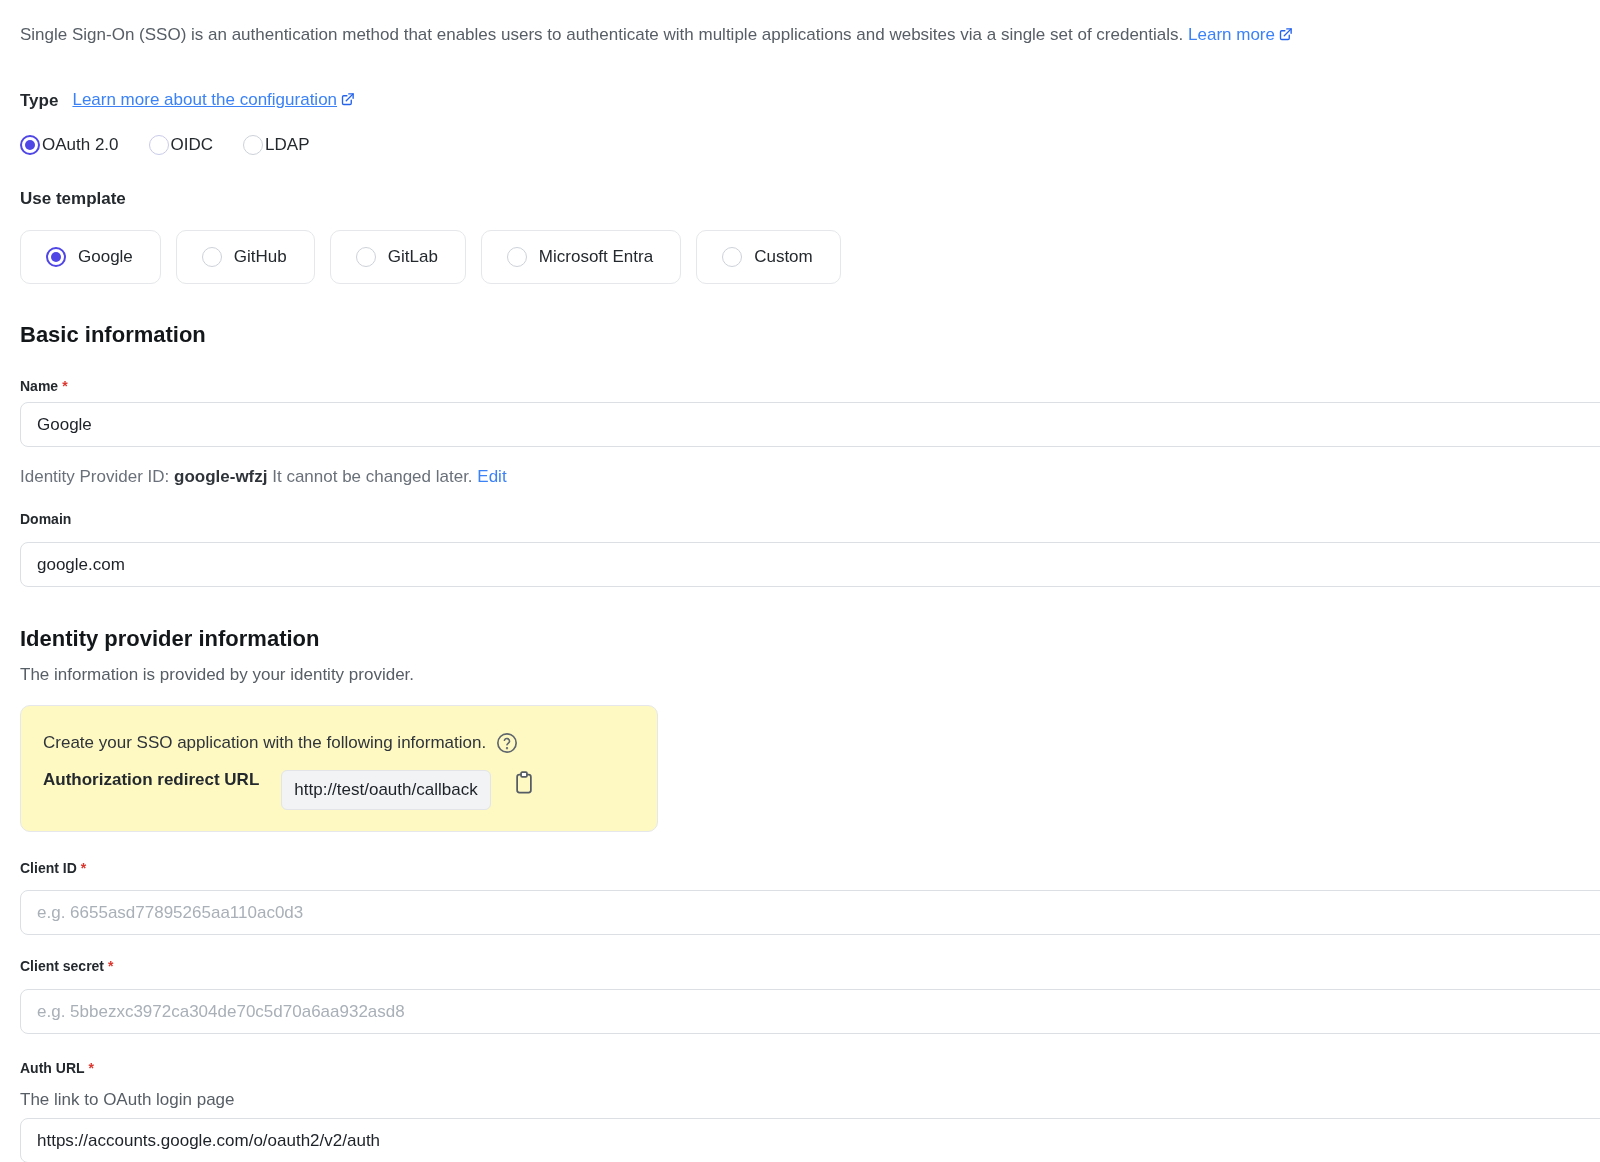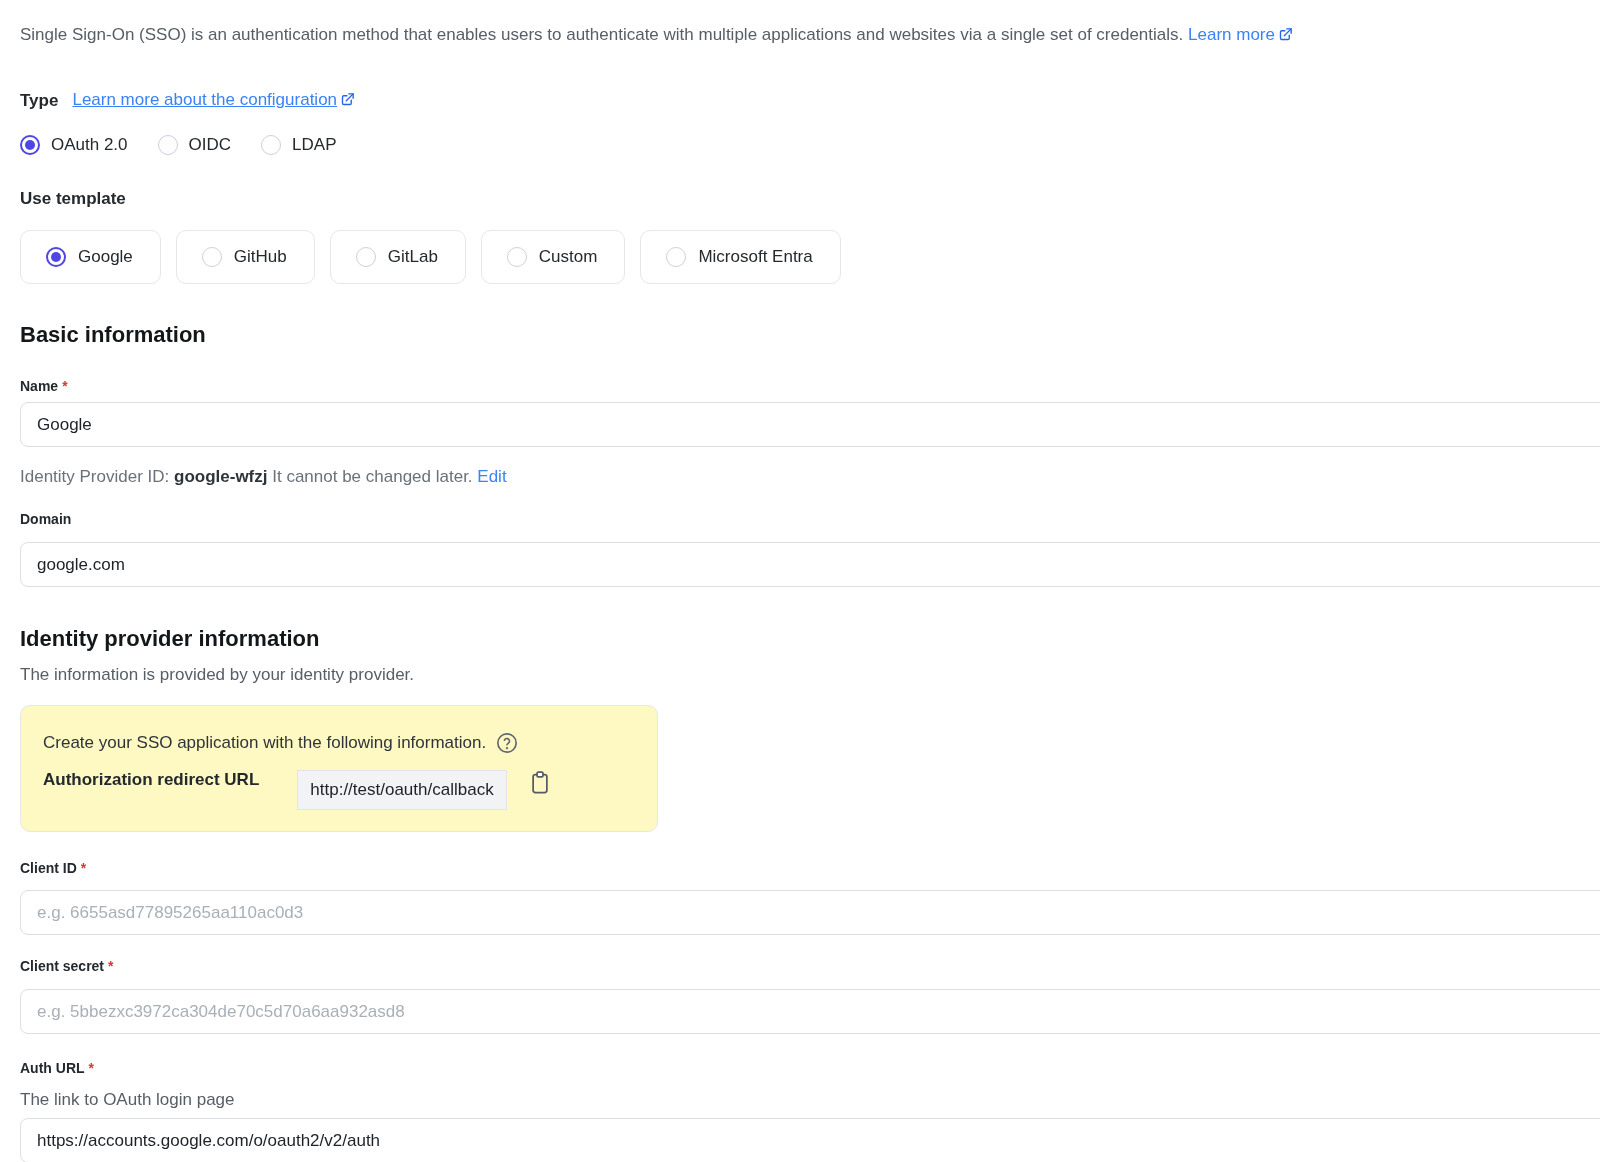--- a/index.html
+++ b/index.html
@@ -20,21 +20,21 @@
   a.link { color: #3b82f6; text-decoration: none; cursor: pointer; }
   a.link.underlined { text-decoration: underline; }
   .ext-icon { display: inline-block; vertical-align: -2px; margin-left: 3px; color: #2563eb; }
 
   
   .type-row { margin-top: 40px; display: flex; align-items: center; gap: 14px; line-height: 24px; }
   .type-label { font-weight: 700; color: #24292e; }
 
   
   .radio-row { margin-top: 20px; display: flex; align-items: center; gap: 30px; height: 22px; }
-  .radio-option { display: inline-flex; align-items: center; gap: 11px; cursor: pointer; }
+  .radio-option { display: inline-flex; align-items: center; gap: 2px; cursor: pointer; }
   .radio-dot {
     width: 20px; height: 20px; border-radius: 50%;
     border: 1.5px solid #cdd2d9; background: #fff; position: relative; flex: none;
   }
   .radio-dot.tint { border-color: #c9cbe8; }
   .radio-dot.selected { border: 2px solid #4f46e5; }
   .radio-dot.selected::after {
     content: ""; position: absolute; inset: 3px; border-radius: 50%; background: #4f46e5;
   }
   .radio-option .opt-label { color: #24292e; }
@@ -86,22 +86,22 @@
   .info-card {
     margin-top: 20px; width: 638px;
     border: 1px solid #e5e7ea; border-radius: 10px; background: #fef9c3;
     padding: 26px 22px 17px 22px;
   }
   .info-line { display: flex; align-items: center; gap: 10px; color: #2f343a; line-height: 22px; }
   .help-icon { color: #5f666d; display: inline-flex; cursor: pointer; }
   .redirect-row { margin-top: 16px; display: flex; align-items: flex-start; gap: 22px; height: 44px; }
   .redirect-label { font-weight: 700; color: #24292e; }
   .code-chip {
-    background: #f2f3f4; border: 1px solid #e2e4e7; border-radius: 0;
-    padding: 9px 12px; color: #1d2228; font-size: 17px; white-space: nowrap; margin-left: 16px;
+    background: #f2f3f4; border: 1px solid #e2e4e7; border-radius: 6px;
+    padding: 9px 12px; color: #1d2228; font-size: 17px; white-space: nowrap;
   }
   .copy-btn { background: none; border: none; color: #555c63; cursor: pointer; display: inline-flex; padding: 0; }
 
   .hint { margin-top: 13px; color: #575e66; line-height: 21px; }
 </style>
 </head>
 <body>
 
 <div class="page">
 
@@ -147,25 +147,25 @@
     <label class="template-card">
       <span class="radio-dot"></span>
       <span class="opt-label">GitHub</span>
     </label>
     <label class="template-card">
       <span class="radio-dot"></span>
       <span class="opt-label">GitLab</span>
     </label>
     <label class="template-card">
       <span class="radio-dot"></span>
+      <span class="opt-label">Microsoft Entra</span>
+    </label>
+    <label class="template-card">
+      <span class="radio-dot"></span>
       <span class="opt-label">Custom</span>
-    </label>
-    <label class="template-card">
-      <span class="radio-dot"></span>
-      <span class="opt-label">Microsoft Entra</span>
     </label>
   </div>
 
   <h2 class="section-heading">Basic information</h2>
 
   <div class="field-label lbl-name">
     <span>Name</span><span class="req">*</span>
   </div>
   <input class="text-input in-name" type="text" value="Google" style="">
 

